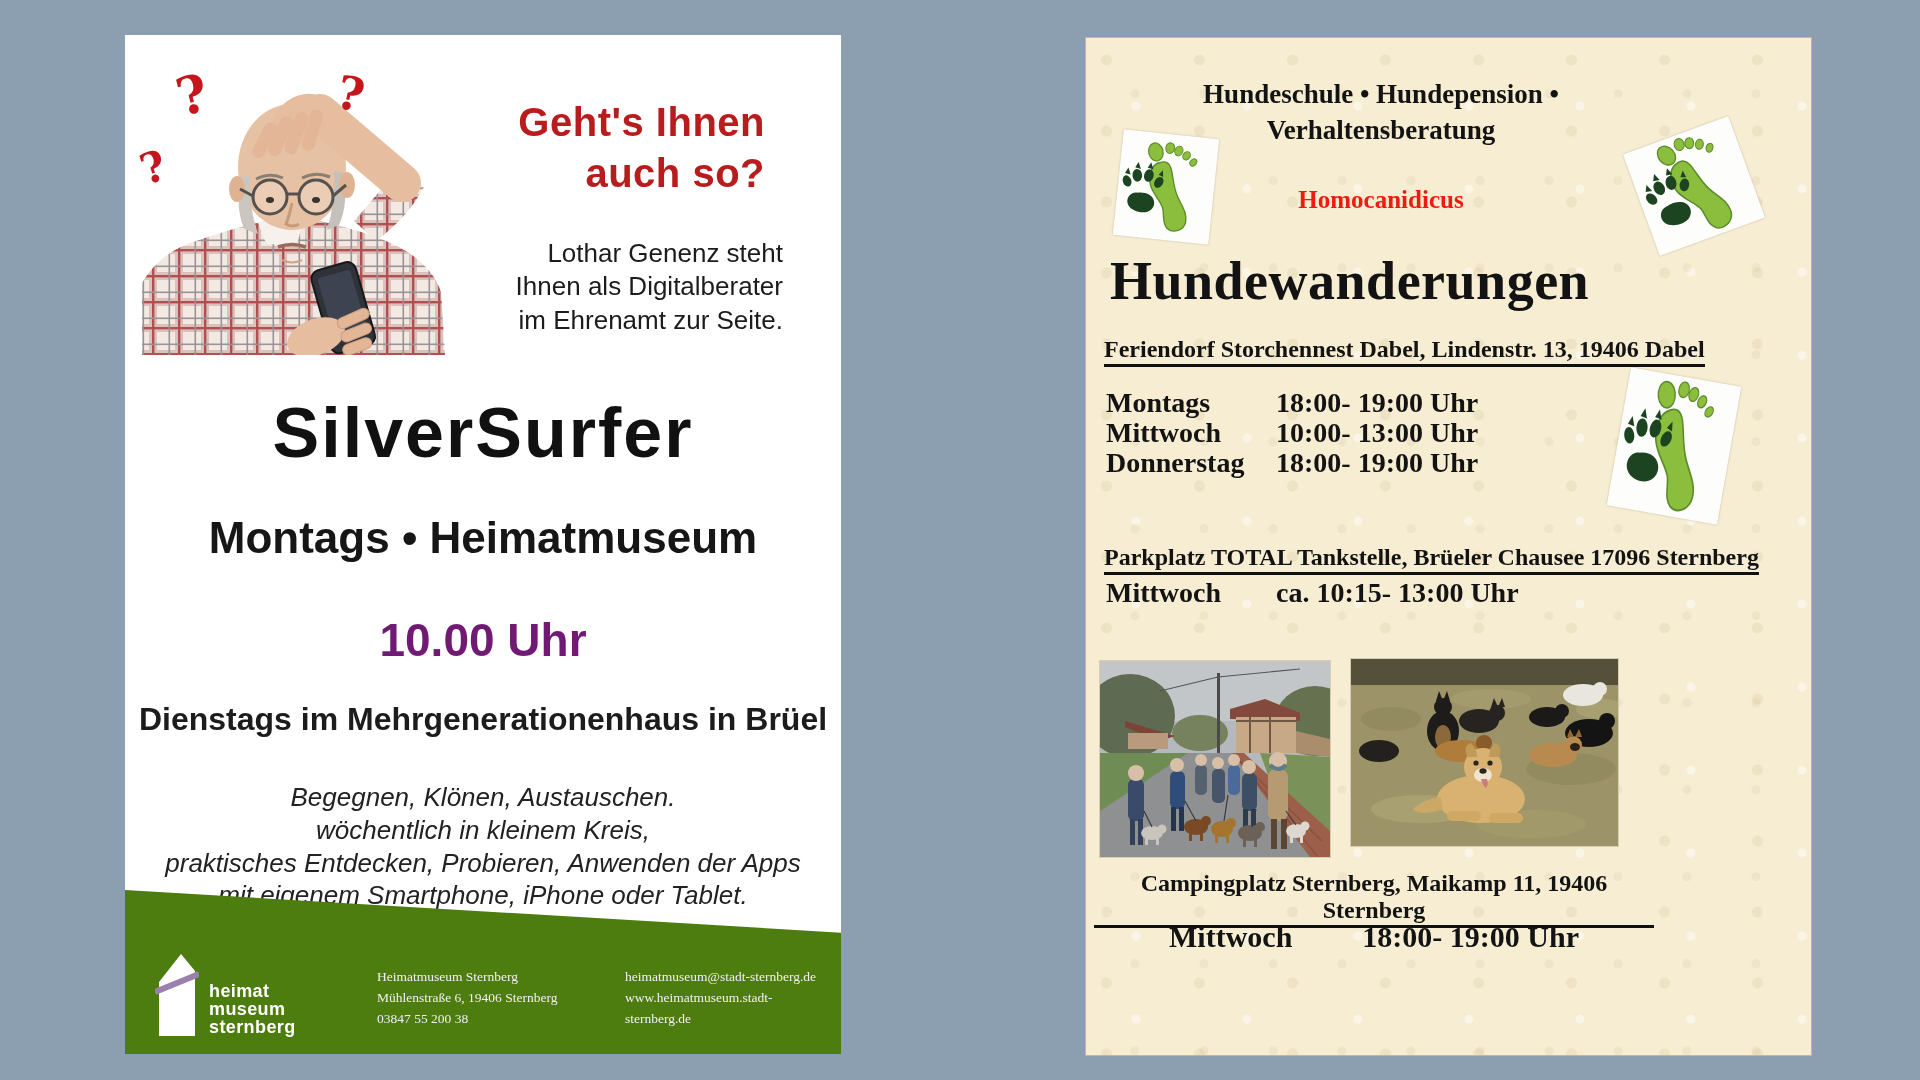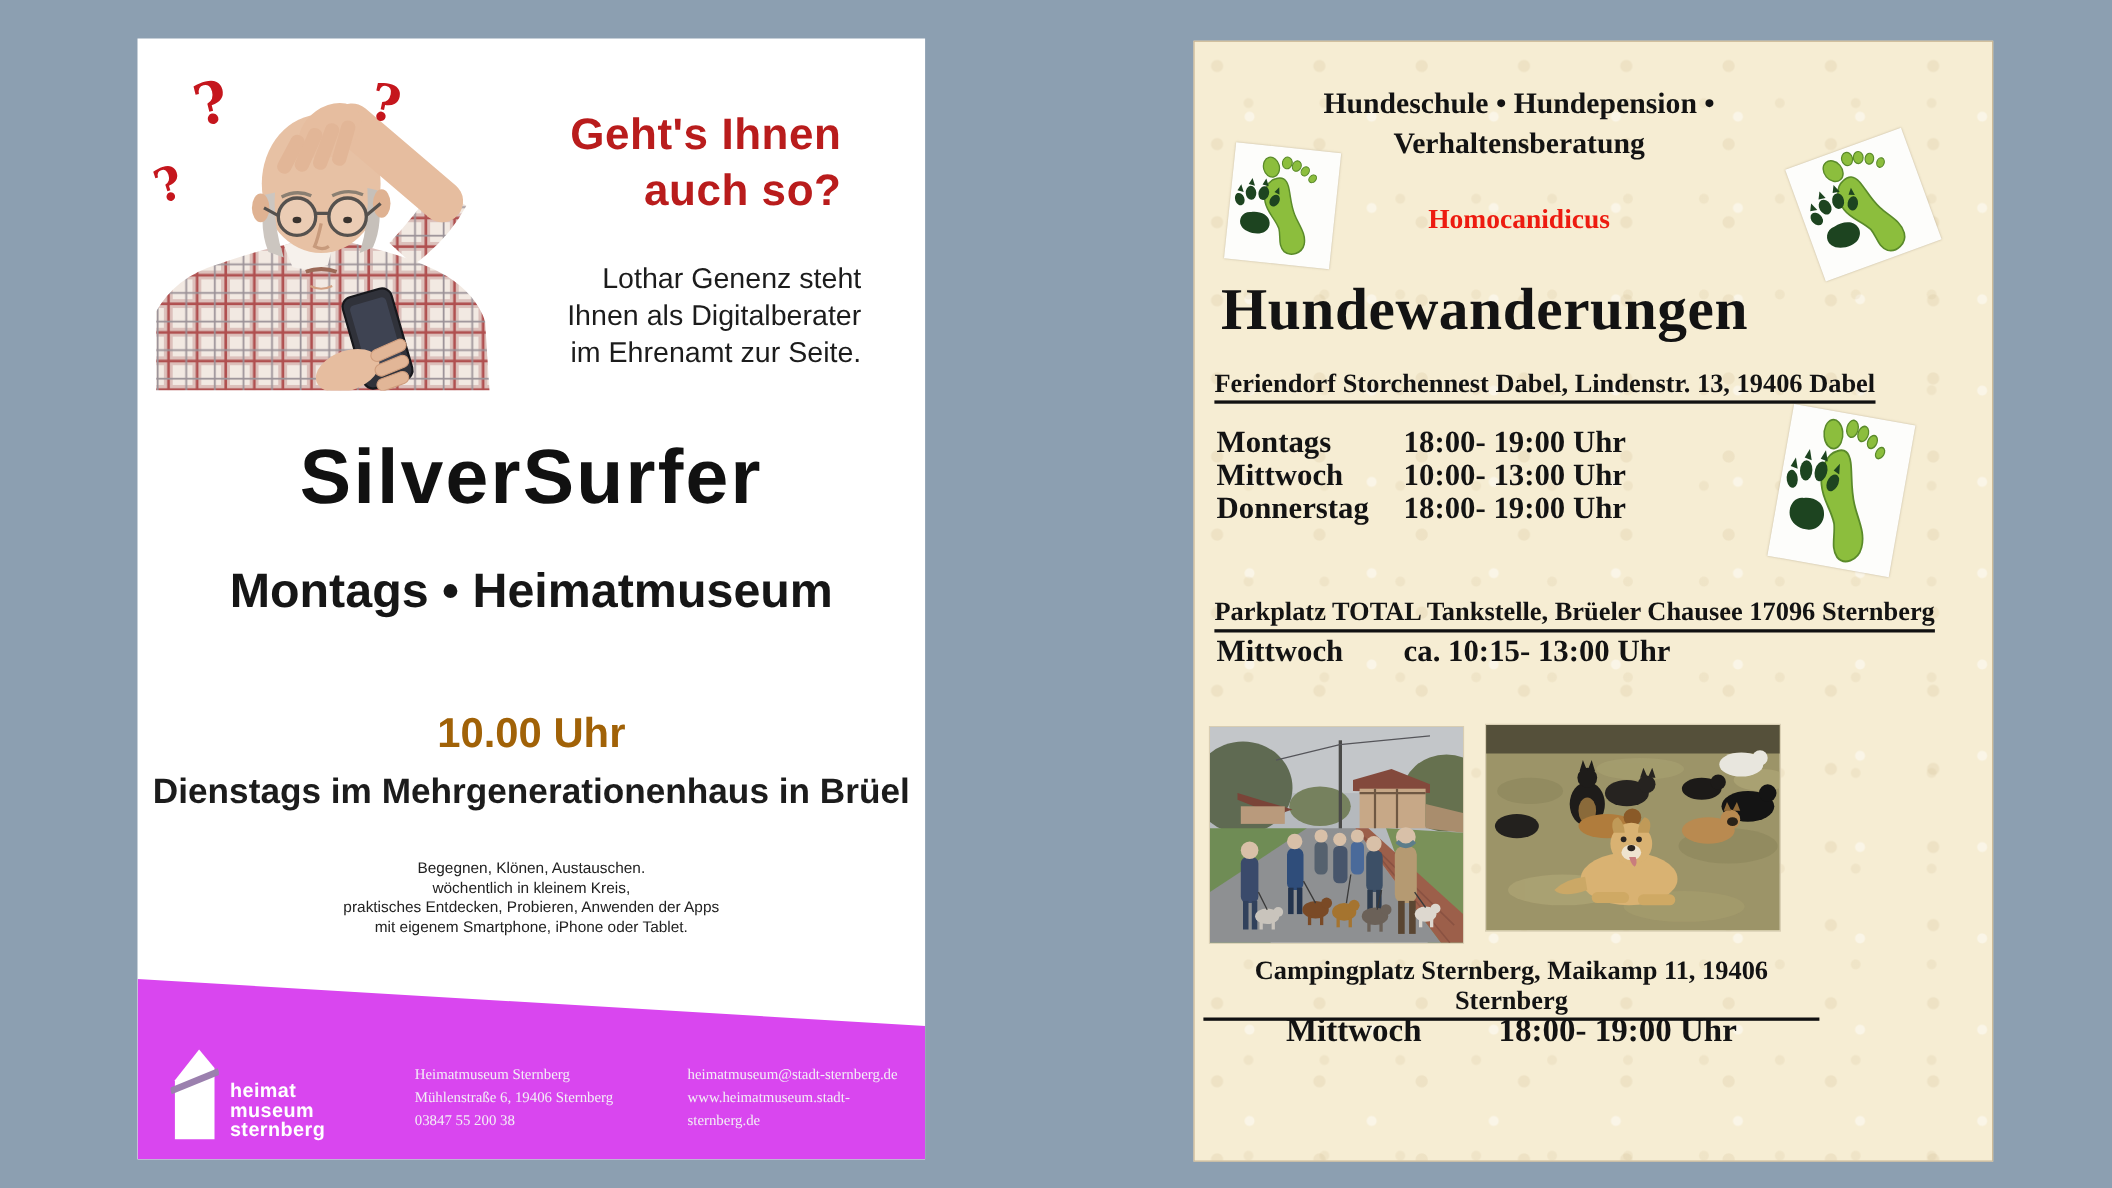--- a/index.html
+++ b/index.html
@@ -15,27 +15,27 @@
   .q2{left:212px;top:36px;font-size:46px;transform:rotate(12deg);}
   .q3{left:16px;top:112px;font-size:42px;transform:rotate(-18deg);}
   .lp-headline{position:absolute;right:76px;top:62px;text-align:right;color:#b91c1c;
                font-size:40px;font-weight:bold;line-height:1.28;letter-spacing:.5px;}
   .lp-intro{position:absolute;right:58px;top:202px;text-align:right;color:#1c1c1c;
             font-size:26px;line-height:1.28;margin-left:13px;}
   .lp-title{position:absolute;left:0;right:0;top:358px;text-align:center;color:#111;
             font-size:70px;font-weight:800;letter-spacing:2px;}
   .lp-subtitle{position:absolute;left:0;right:0;top:478px;text-align:center;color:#161616;
                font-size:44px;font-weight:600;}
-  .lp-time{position:absolute;left:0;right:0;top:578px;text-align:center;color:#a16207;
-           font-size:38px;font-weight:bold;margin-top:33px;}
+  .lp-time{position:absolute;left:0;right:0;top:578px;text-align:center;color:#701a75;
+           font-size:46px;font-weight:bold;}
   .lp-altline{position:absolute;left:0;right:0;top:666px;text-align:center;color:#1c1c1c;
               font-size:32px;font-weight:600;}
   .lp-desc{position:absolute;left:0;right:0;top:746px;text-align:center;color:#222;
-           font-size:14px;line-height:1.26;}
-  .lp-footer{position:absolute;left:0;right:0;bottom:0;height:164px;background:#d946ef;
+           font-size:26px;line-height:1.26;font-style:italic;}
+  .lp-footer{position:absolute;left:0;right:0;bottom:0;height:164px;background:#4d7c0f;
              clip-path:polygon(0 0,100% 26%,100% 100%,0 100%);}
   .foot-logo{position:absolute;left:30px;bottom:18px;display:flex;align-items:flex-end;gap:10px;}
   .foot-logo-text{color:#fff;font-size:18px;font-weight:600;line-height:1.0;letter-spacing:.4px;}
   .foot-col{position:absolute;bottom:24px;color:#f3eef6;font-family:"Liberation Serif",serif;
             font-size:13.5px;line-height:1.55;}
   .foot-col.c2{left:252px;}
   .foot-col.c3{left:500px;right:14px;margin-top:40px;}
 
   
   .poster-right{position:absolute;left:1085px;top:37px;width:725px;height:1017px;

